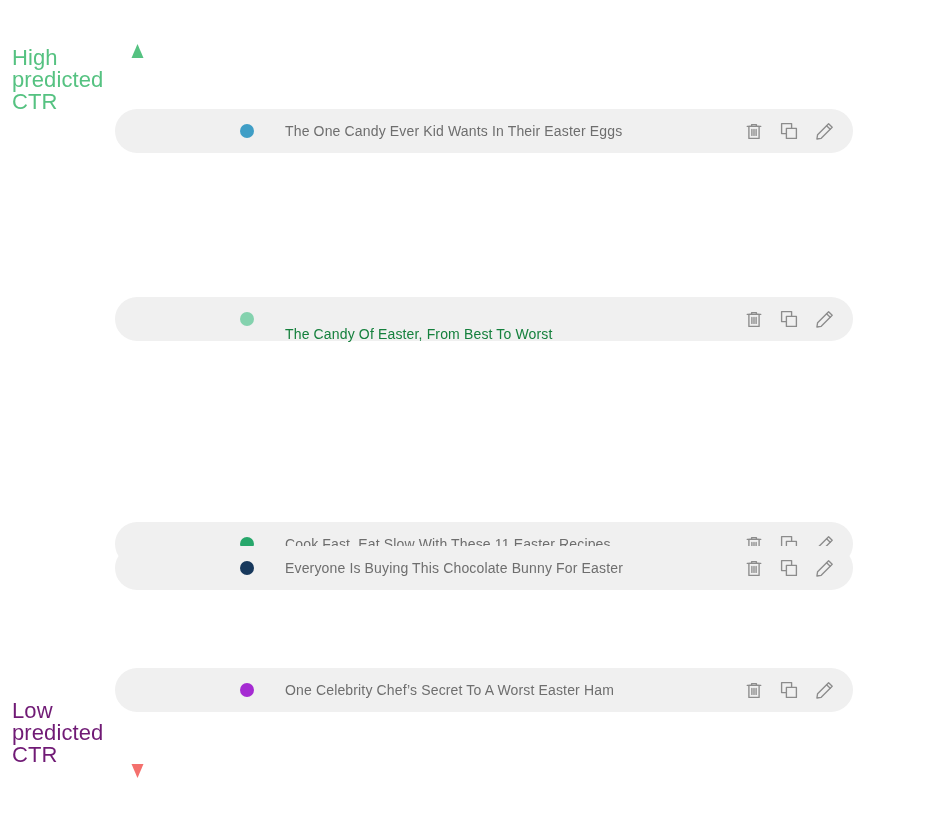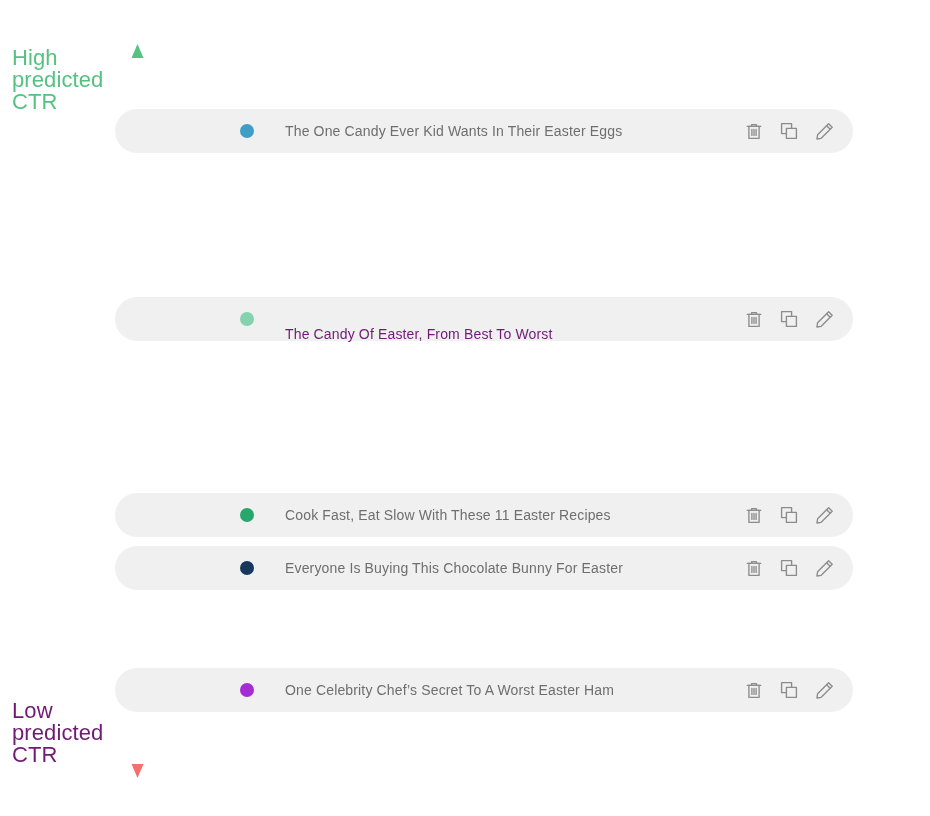--- a/index.html
+++ b/index.html
@@ -176,51 +176,51 @@
               <svg width="21" height="21" viewBox="0 0 21 21" fill="none" stroke="#8c8c8c" stroke-width="1.35" stroke-linecap="round" stroke-linejoin="round">
                 <path d="M14.6 2.7l3.6 3.6-11 11L2.9 18l.7-4.3z"></path>
                 <path d="M12.6 4.7l3.6 3.6"></path>
               </svg>
             </span>
           </button>
         </span>
       </div>
       <div class="row" style="top: 297px; background: rgb(240, 240, 240);">
         <span class="row-dot" style="background: rgb(132, 210, 174);"></span>
-        <span class="row-title" style="color: #701a75; margin-top: 30px;">The Candy Of Easter, From Best To Worst</span>
-        <span class="row-actions">
-          <button class="icon-btn" title="Delete">
-            <span>
-              <svg width="20" height="21" viewBox="0 0 20 21" fill="none" stroke="#8c8c8c" stroke-width="1.35" stroke-linecap="round" stroke-linejoin="round">
-                <path d="M3.2 5.3h13.6"></path>
-                <path d="M7.6 5.3V3.6h4.8v1.7"></path>
-                <path d="M4.9 5.3h10.2v12.1H4.9z"></path>
-                <path d="M7.9 8.4v6M10 8.4v6M12.1 8.4v6"></path>
-              </svg>
-            </span>
-          </button>
-          <button class="icon-btn" title="Duplicate">
-            <span>
-              <svg width="20" height="20" viewBox="0 0 20 20" fill="none" stroke="#8c8c8c" stroke-width="1.35" stroke-linejoin="round">
-                <rect x="2.6" y="2.6" width="10" height="10"></rect>
-                <rect x="7.4" y="7.4" width="10" height="10" fill="#f0f0f0"></rect>
-              </svg>
-            </span>
-          </button>
-          <button class="icon-btn" title="Edit">
-            <span>
-              <svg width="21" height="21" viewBox="0 0 21 21" fill="none" stroke="#8c8c8c" stroke-width="1.35" stroke-linecap="round" stroke-linejoin="round">
-                <path d="M14.6 2.7l3.6 3.6-11 11L2.9 18l.7-4.3z"></path>
-                <path d="M12.6 4.7l3.6 3.6"></path>
-              </svg>
-            </span>
-          </button>
-        </span>
-      </div>
-      <div class="row" style="top: 493px; background: rgb(240, 240, 240);">
+        <span class="row-title" style="color: #15803d; margin-top: 30px;">The Candy Of Easter, From Best To Worst</span>
+        <span class="row-actions">
+          <button class="icon-btn" title="Delete">
+            <span>
+              <svg width="20" height="21" viewBox="0 0 20 21" fill="none" stroke="#8c8c8c" stroke-width="1.35" stroke-linecap="round" stroke-linejoin="round">
+                <path d="M3.2 5.3h13.6"></path>
+                <path d="M7.6 5.3V3.6h4.8v1.7"></path>
+                <path d="M4.9 5.3h10.2v12.1H4.9z"></path>
+                <path d="M7.9 8.4v6M10 8.4v6M12.1 8.4v6"></path>
+              </svg>
+            </span>
+          </button>
+          <button class="icon-btn" title="Duplicate">
+            <span>
+              <svg width="20" height="20" viewBox="0 0 20 20" fill="none" stroke="#8c8c8c" stroke-width="1.35" stroke-linejoin="round">
+                <rect x="2.6" y="2.6" width="10" height="10"></rect>
+                <rect x="7.4" y="7.4" width="10" height="10" fill="#f0f0f0"></rect>
+              </svg>
+            </span>
+          </button>
+          <button class="icon-btn" title="Edit">
+            <span>
+              <svg width="21" height="21" viewBox="0 0 21 21" fill="none" stroke="#8c8c8c" stroke-width="1.35" stroke-linecap="round" stroke-linejoin="round">
+                <path d="M14.6 2.7l3.6 3.6-11 11L2.9 18l.7-4.3z"></path>
+                <path d="M12.6 4.7l3.6 3.6"></path>
+              </svg>
+            </span>
+          </button>
+        </span>
+      </div>
+      <div class="row" style="top: 522px; background: rgb(240, 240, 240);">
         <span class="row-dot textured" style="background: rgb(39, 167, 107);"></span>
         <span class="row-title" style="color: rgb(110, 110, 110);">Cook Fast, Eat Slow With These 11 Easter Recipes</span>
         <span class="row-actions">
           <button class="icon-btn" title="Delete">
             <span>
               <svg width="20" height="21" viewBox="0 0 20 21" fill="none" stroke="#8c8c8c" stroke-width="1.35" stroke-linecap="round" stroke-linejoin="round">
                 <path d="M3.2 5.3h13.6"></path>
                 <path d="M7.6 5.3V3.6h4.8v1.7"></path>
                 <path d="M4.9 5.3h10.2v12.1H4.9z"></path>
                 <path d="M7.9 8.4v6M10 8.4v6M12.1 8.4v6"></path>

